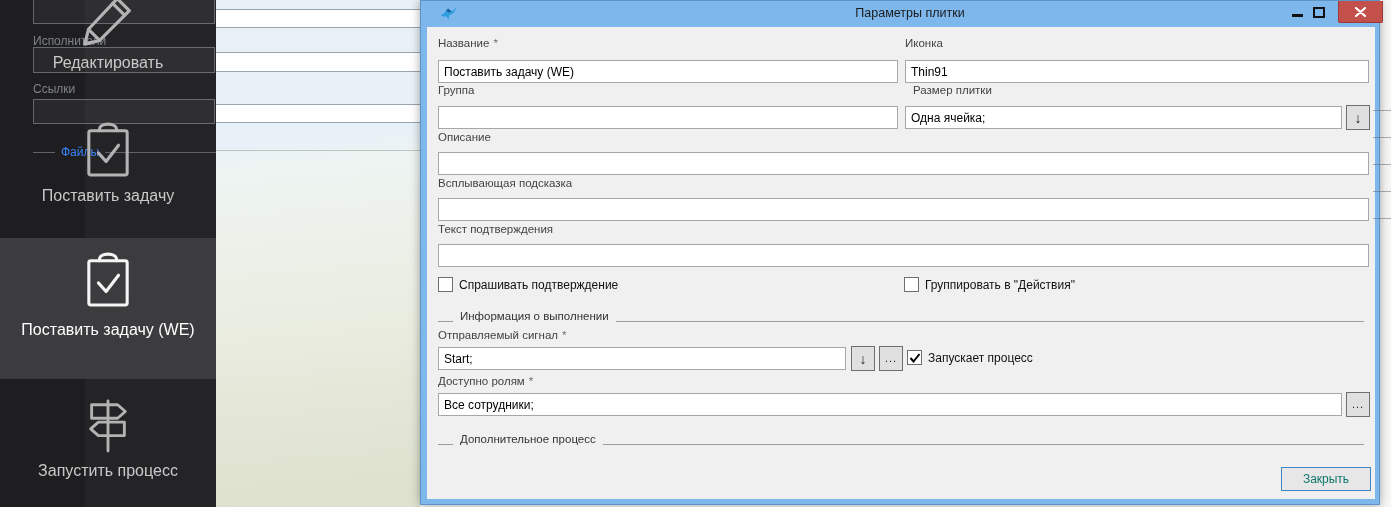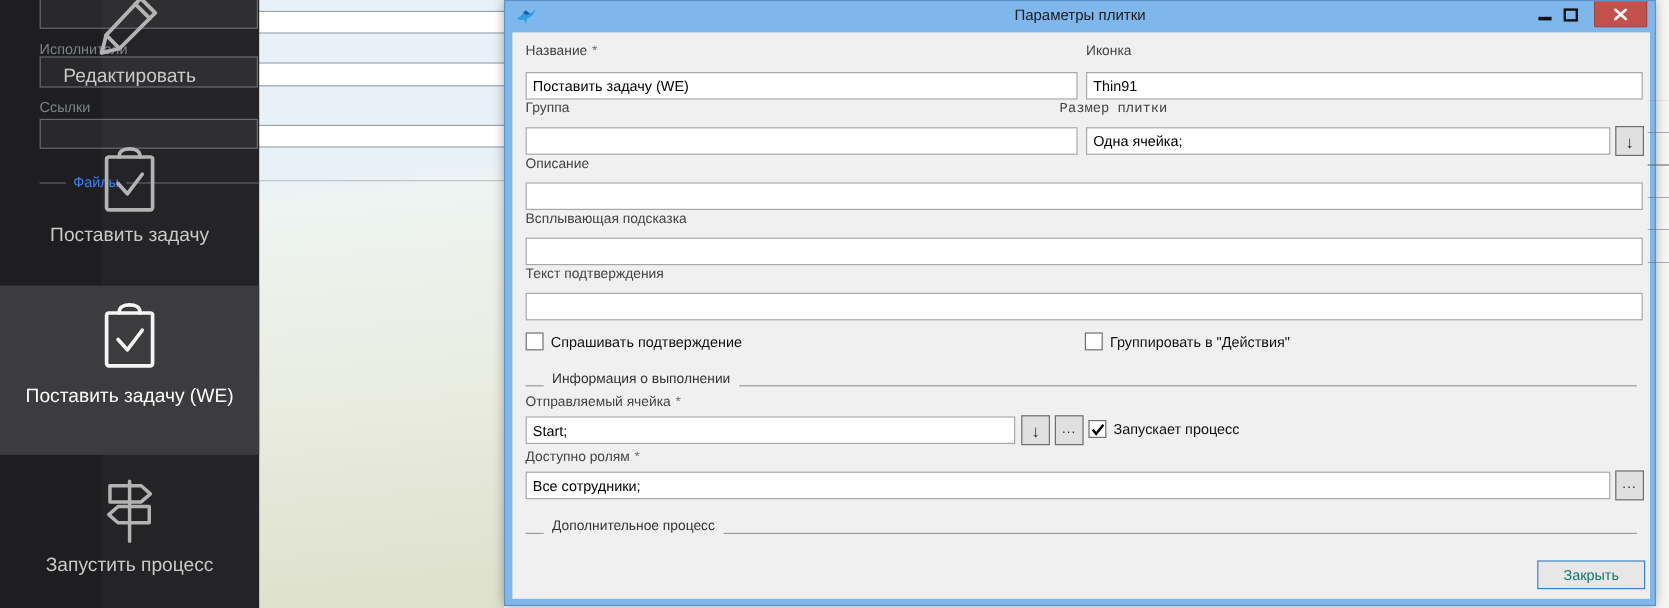--- a/index.html
+++ b/index.html
@@ -28,21 +28,21 @@
   .tile { position:absolute; left:0; width:216px; display:flex; flex-direction:column;
     align-items:center; color:#c9c9c9; cursor:pointer; z-index:2; }
   .tile svg { stroke:#b3b3b3; }
   .tile .tile-label { font-size:16px; text-align:center; line-height:26px; max-width:200px; }
   .tile.selected { background:#3c3c3f; color:#fff; }
   .tile.selected svg { stroke:#f5f5f5; }
 
   
   .dialog { position:absolute; left:420px; top:0; width:960px; height:505px; background:#7db7ec;
     border:1px solid #5e93c7; box-shadow:0 0 9px rgba(0,0,0,.35); z-index:2; }
-  .titlebar { position:absolute; left:0; top:0; width:100%; height:26px; }
+  .titlebar { position:absolute; left:10px; top:0; width:100%; height:26px; }
   .win-icon { position:absolute; left:9px; top:4px; width:17px; height:17px; }
   .win-title { position:absolute; left:0; top:5px; width:100%; text-align:center; font-size:12.5px; color:#1b1b1b; }
   .win-controls { position:absolute; right:6px; top:0; display:flex; align-items:flex-start; }
   .btn-min, .btn-max { width:22px; height:24px; display:flex; justify-content:center; cursor:pointer; }
   .btn-min .bar { width:11px; height:3px; background:#111; margin-top:13px; }
   .btn-max .box { width:12px; height:11px; border:2px solid #111; margin-top:6px; background:transparent; }
   .btn-close { width:45px; height:22px; background:#c4504c; border:1px solid #9d3a38; border-top:none;
     border-radius:0 0 2px 2px; display:flex; align-items:center; justify-content:center; cursor:pointer; margin-left:8px; }
 
   .content { position:absolute; left:6px; top:26px; width:948px; height:472px; background:#f0f0f0; }
@@ -165,21 +165,21 @@
 
     <div class="content">
 
       <span class="flabel" style="left:11px; top:10px;"><span>Название</span><span class="req">*</span></span>
       <input class="tinput" style="left: 11px; top: 33px; width: 460px;" value="Поставить задачу (WE)">
       <span class="flabel" style="left:478px; top:10px;">Иконка</span>
       <input class="tinput" style="left: 478px; top: 33px; width: 464px;" value="Thin91">
 
       <span class="flabel" style="left:11px; top:57px;">Группа</span>
       <input class="tinput" style="left: 11px; top: 79px; width: 460px;" value="">
-      <span class="flabel" style="left:456px; top:57px;font-family:Liberation Mono, monospace;">Размер плитки</span>
+      <span class="flabel" style="left:486px; top:57px;">Размер плитки</span>
       <input class="tinput" style="left: 478px; top: 79px; width: 437px;" value="Одна ячейка;">
       <button class="sq-btn" style="left:919px; top:78px;">
           <span>↓</span>
         </button>
 
       <span class="flabel" style="left:11px; top:104px;">Описание</span>
       <input class="tinput" style="left: 11px; top: 125px; width: 931px;" value="">
 
       <span class="flabel" style="left:11px; top:150px;">Всплывающая подсказка</span>
       <input class="tinput" style="left: 11px; top: 171px; width: 931px;" value="">
@@ -195,21 +195,21 @@
         
       </span>
       <span class="cb-label" style="left:498px; top:251px;">Группировать в "Действия"</span>
 
       <div class="sect" style="top:283px;">
         <span class="ln short"></span>
         <span>Информация о выполнении</span>
         <span class="ln long"></span>
       </div>
 
-      <span class="flabel" style="left:11px; top:302px;"><span>Отправляемый ячейка</span><span class="req">*</span></span>
+      <span class="flabel" style="left:11px; top:302px;"><span>Отправляемый сигнал</span><span class="req">*</span></span>
       <input class="tinput" style="left: 11px; top: 320px; width: 408px;" value="Start;">
       <button class="sq-btn" style="left:424px; top:319px;">
           <span>↓</span>
         </button>
       <button class="sq-btn dots" style="left:452px; top:319px;">
           <span>...</span>
         </button>
       <span class="cb checked" style="left:480px; top:323px;">
         <svg width="12" height="12" viewBox="0 0 12 12">
             <path d="M1.5 6 L4.5 9.5 L10.5 2" fill="none" stroke="#000" stroke-width="2"></path>

